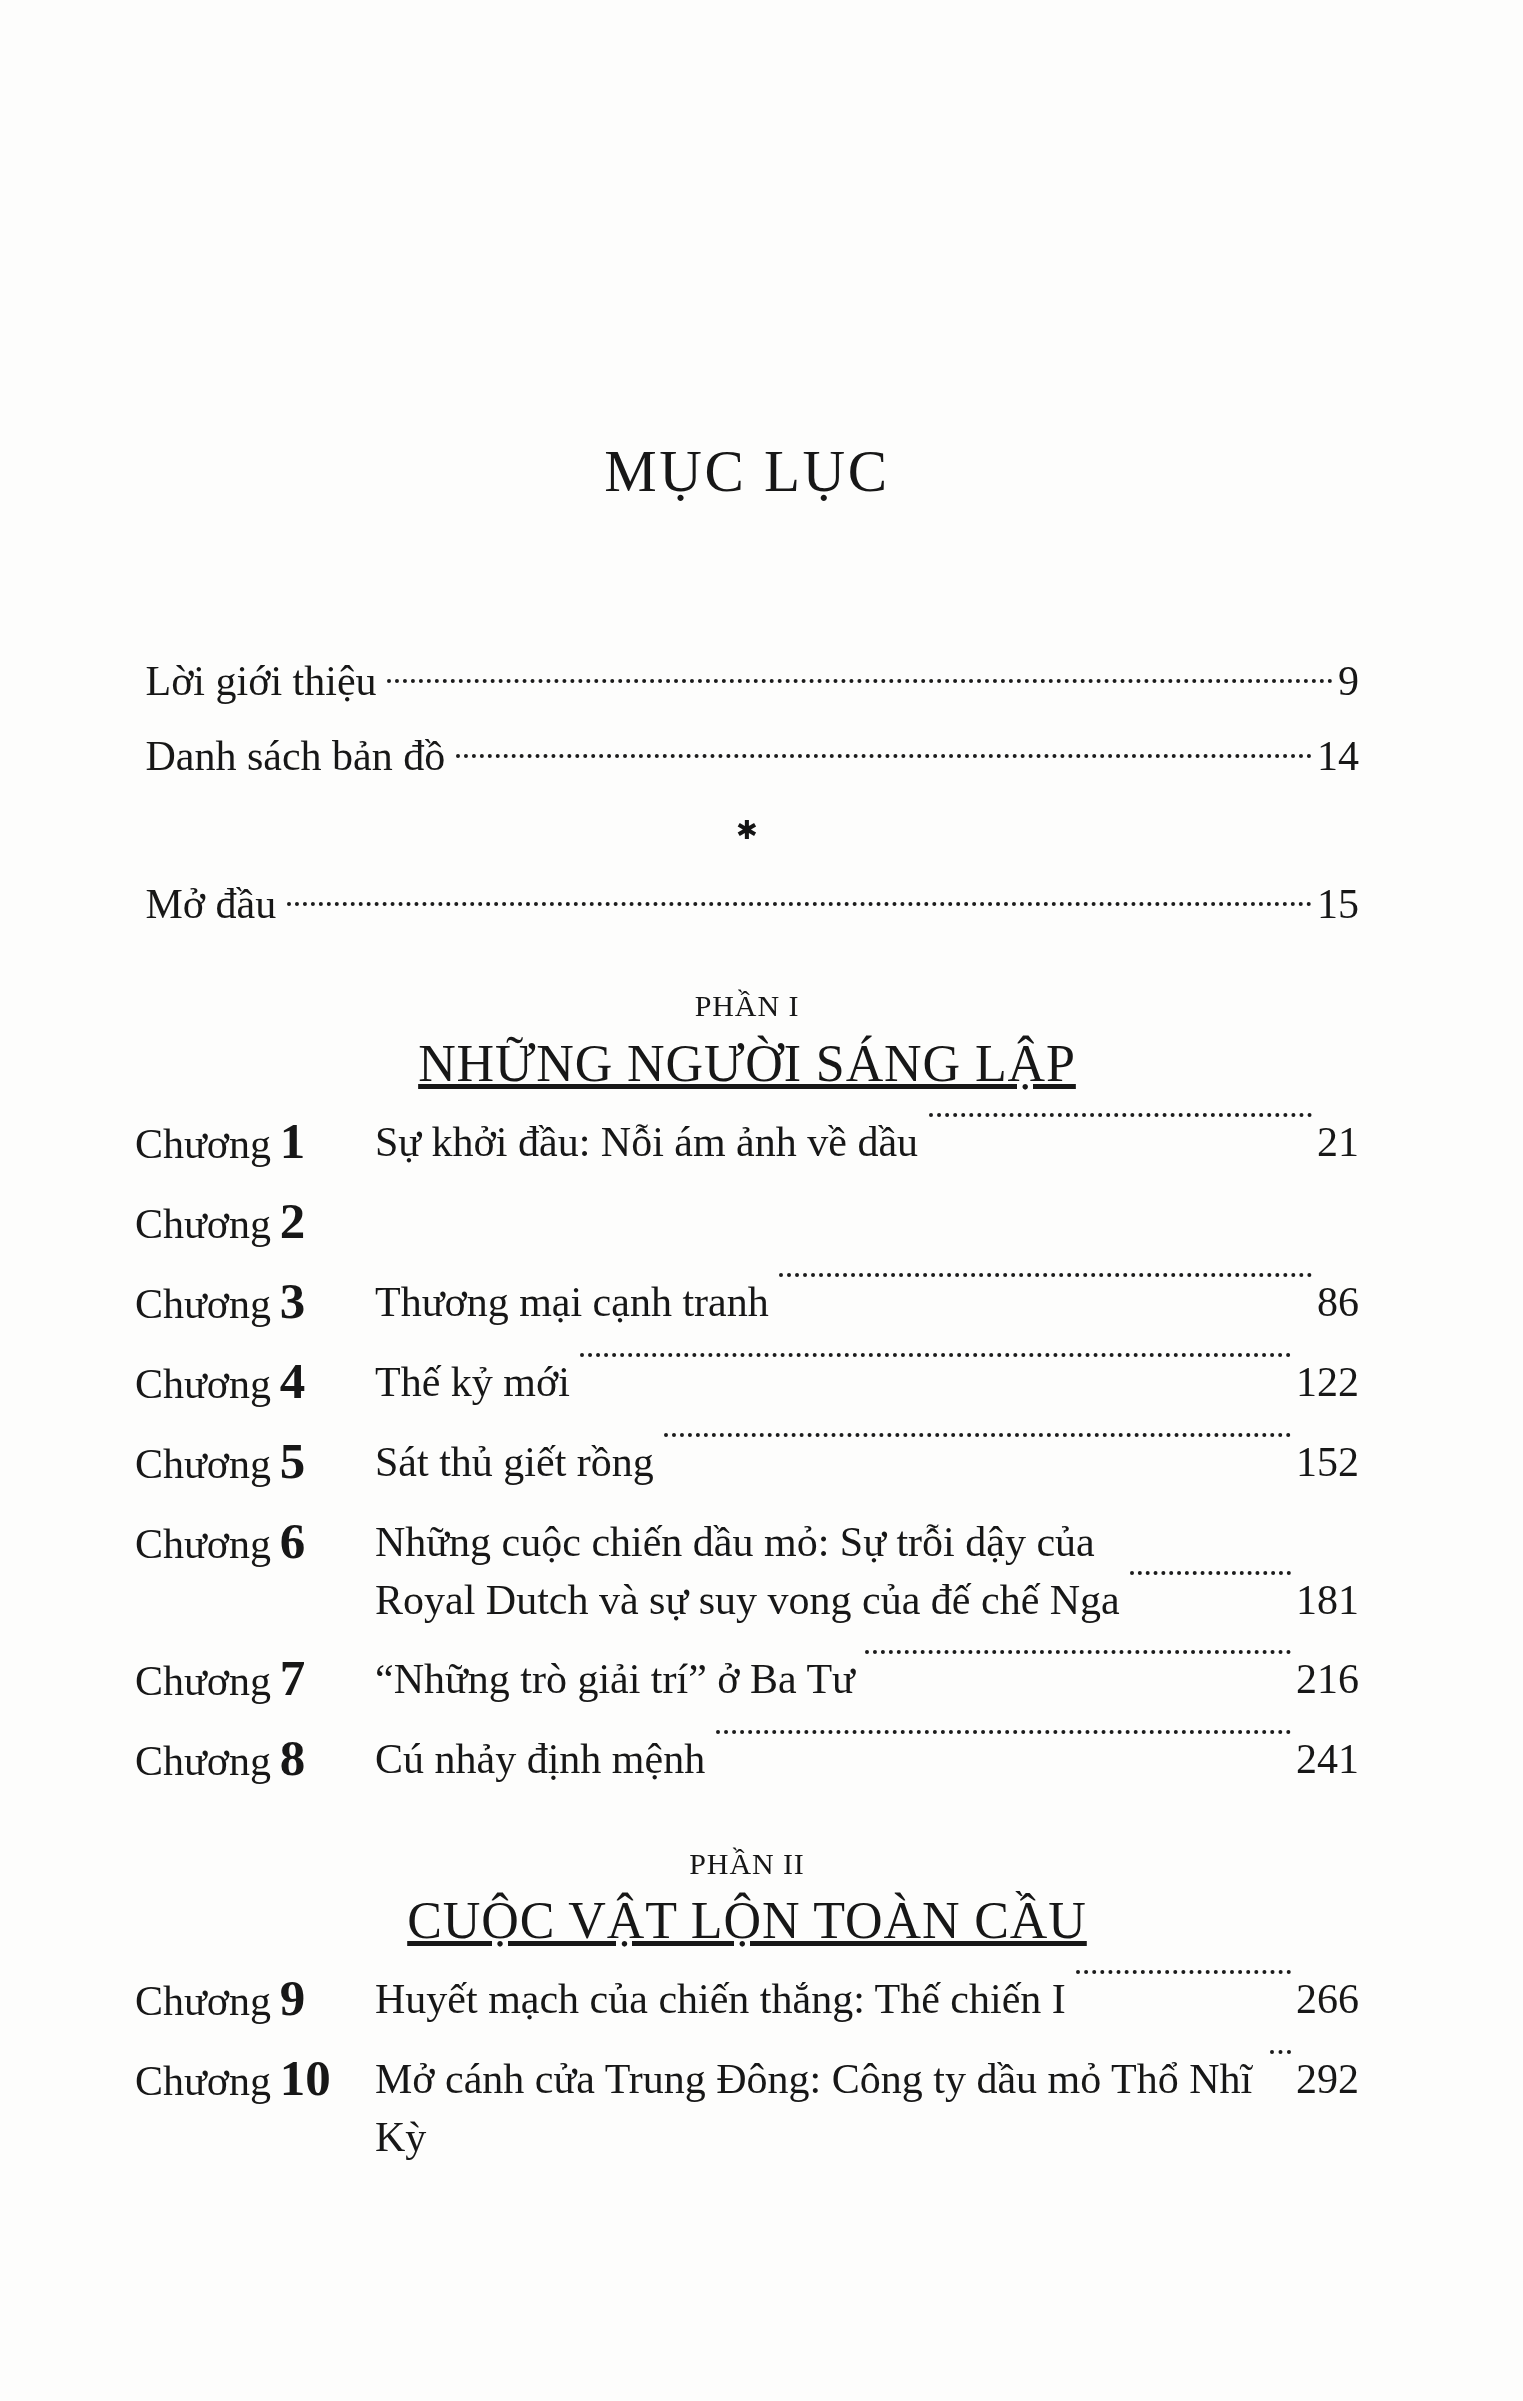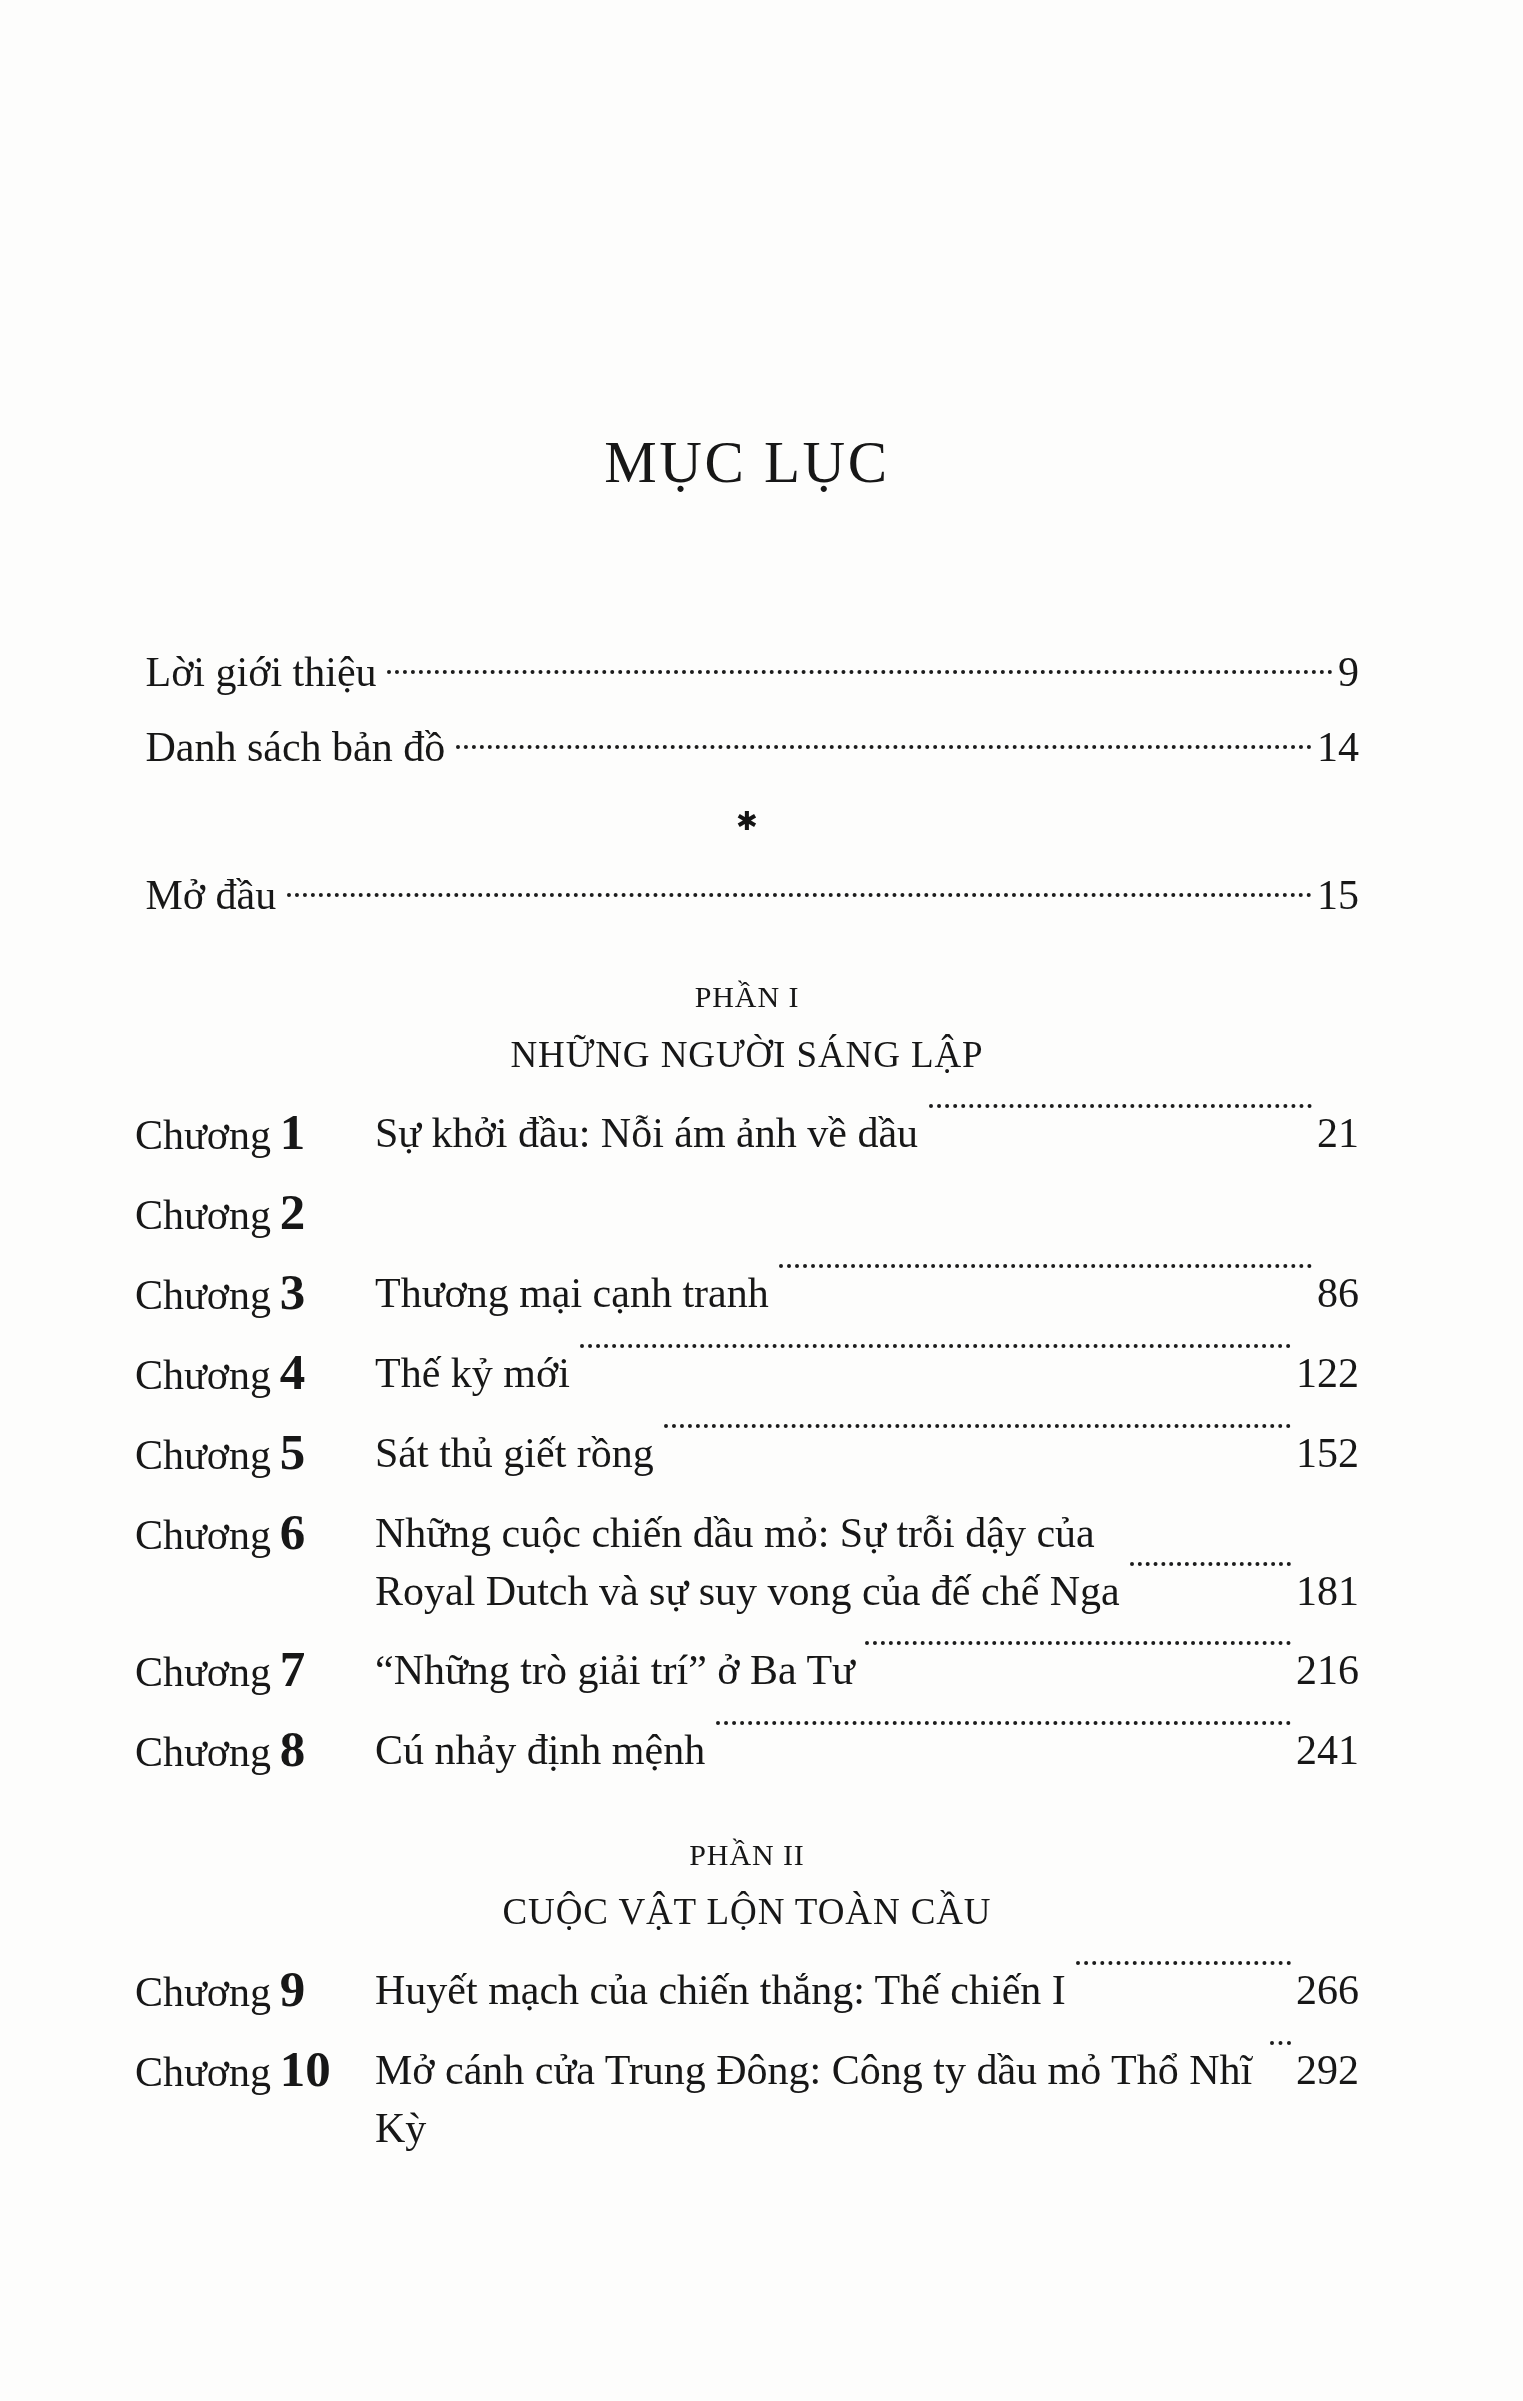--- a/index.html
+++ b/index.html
@@ -10,21 +10,21 @@
     color: #171717;
   }
   .page {
     position: relative;
     width: 1523px; height: 2401px;
     background: #fdfdfc;
     overflow: hidden;
   }
   .content {
     position: absolute;
-    left: 135px; top: 8px;
+    left: 135px; top: 17px;
     width: 1224px;
   }
   .toc-title {
     margin-top: 425px;
     text-align: center;
     font-size: 59px;
     line-height: 1;
     font-weight: 400;
     letter-spacing: 2.6px;
   }
@@ -47,21 +47,21 @@
   .star-row {
     text-align: center;
     font-size: 26px;
     line-height: 52px;
     margin-bottom: 21px;
     font-family: "DejaVu Sans", sans-serif;
     color: #141414;
   }
   .part { margin-top: 47px; text-align: center; }
   .part-label { font-size: 30px; line-height: 56px; letter-spacing: 0.9px; font-weight: 400; }
-  .part-title { font-size: 37px; line-height: 56px; letter-spacing: 0.9px; font-weight: 400; margin-top: 1.7px; }
+  .part-title { font-size: 52px; line-height: 56px; letter-spacing: 0.9px; font-weight: 400; margin-top: 1.7px; text-decoration: underline; }
   .chapters { margin-top: 21px; }
   .ch-row { display: flex; margin-bottom: 21px; margin-top: 20px; }
   .ch-label {
     flex: 0 0 240px;
     font-size: 42px;
     line-height: 56px;
     white-space: nowrap;
   }
   .ch-num { font-weight: 700; font-size: 51px; margin-left: 8.7px; }
   .ch-body { flex: 1 1 auto; min-width: 0; }

